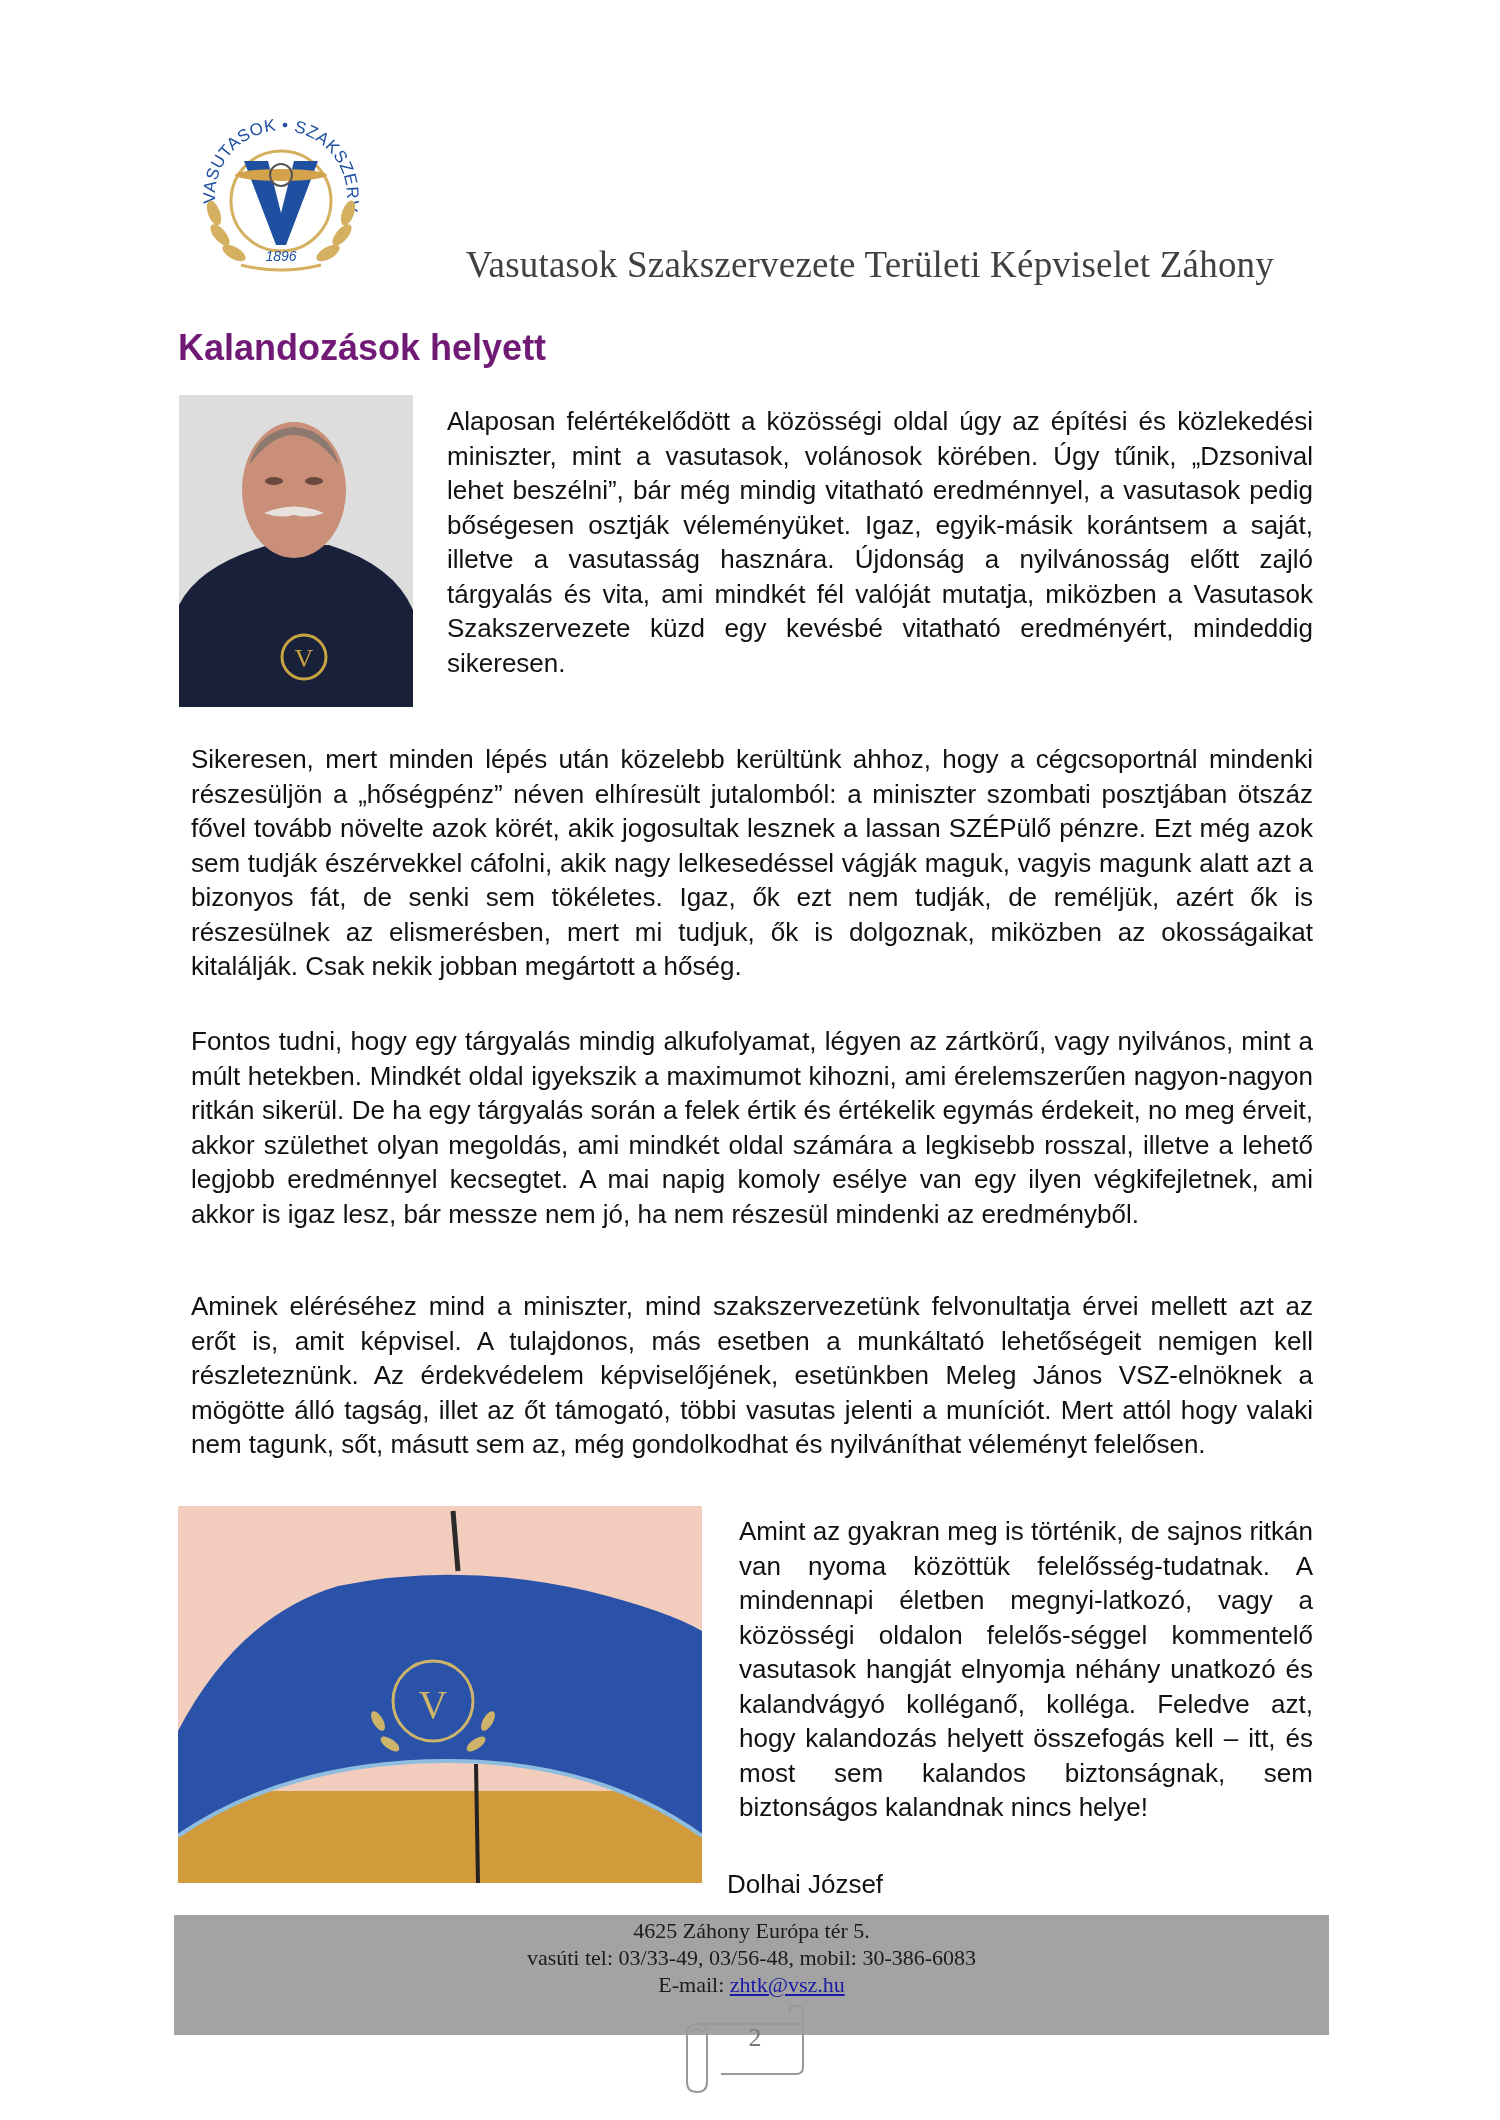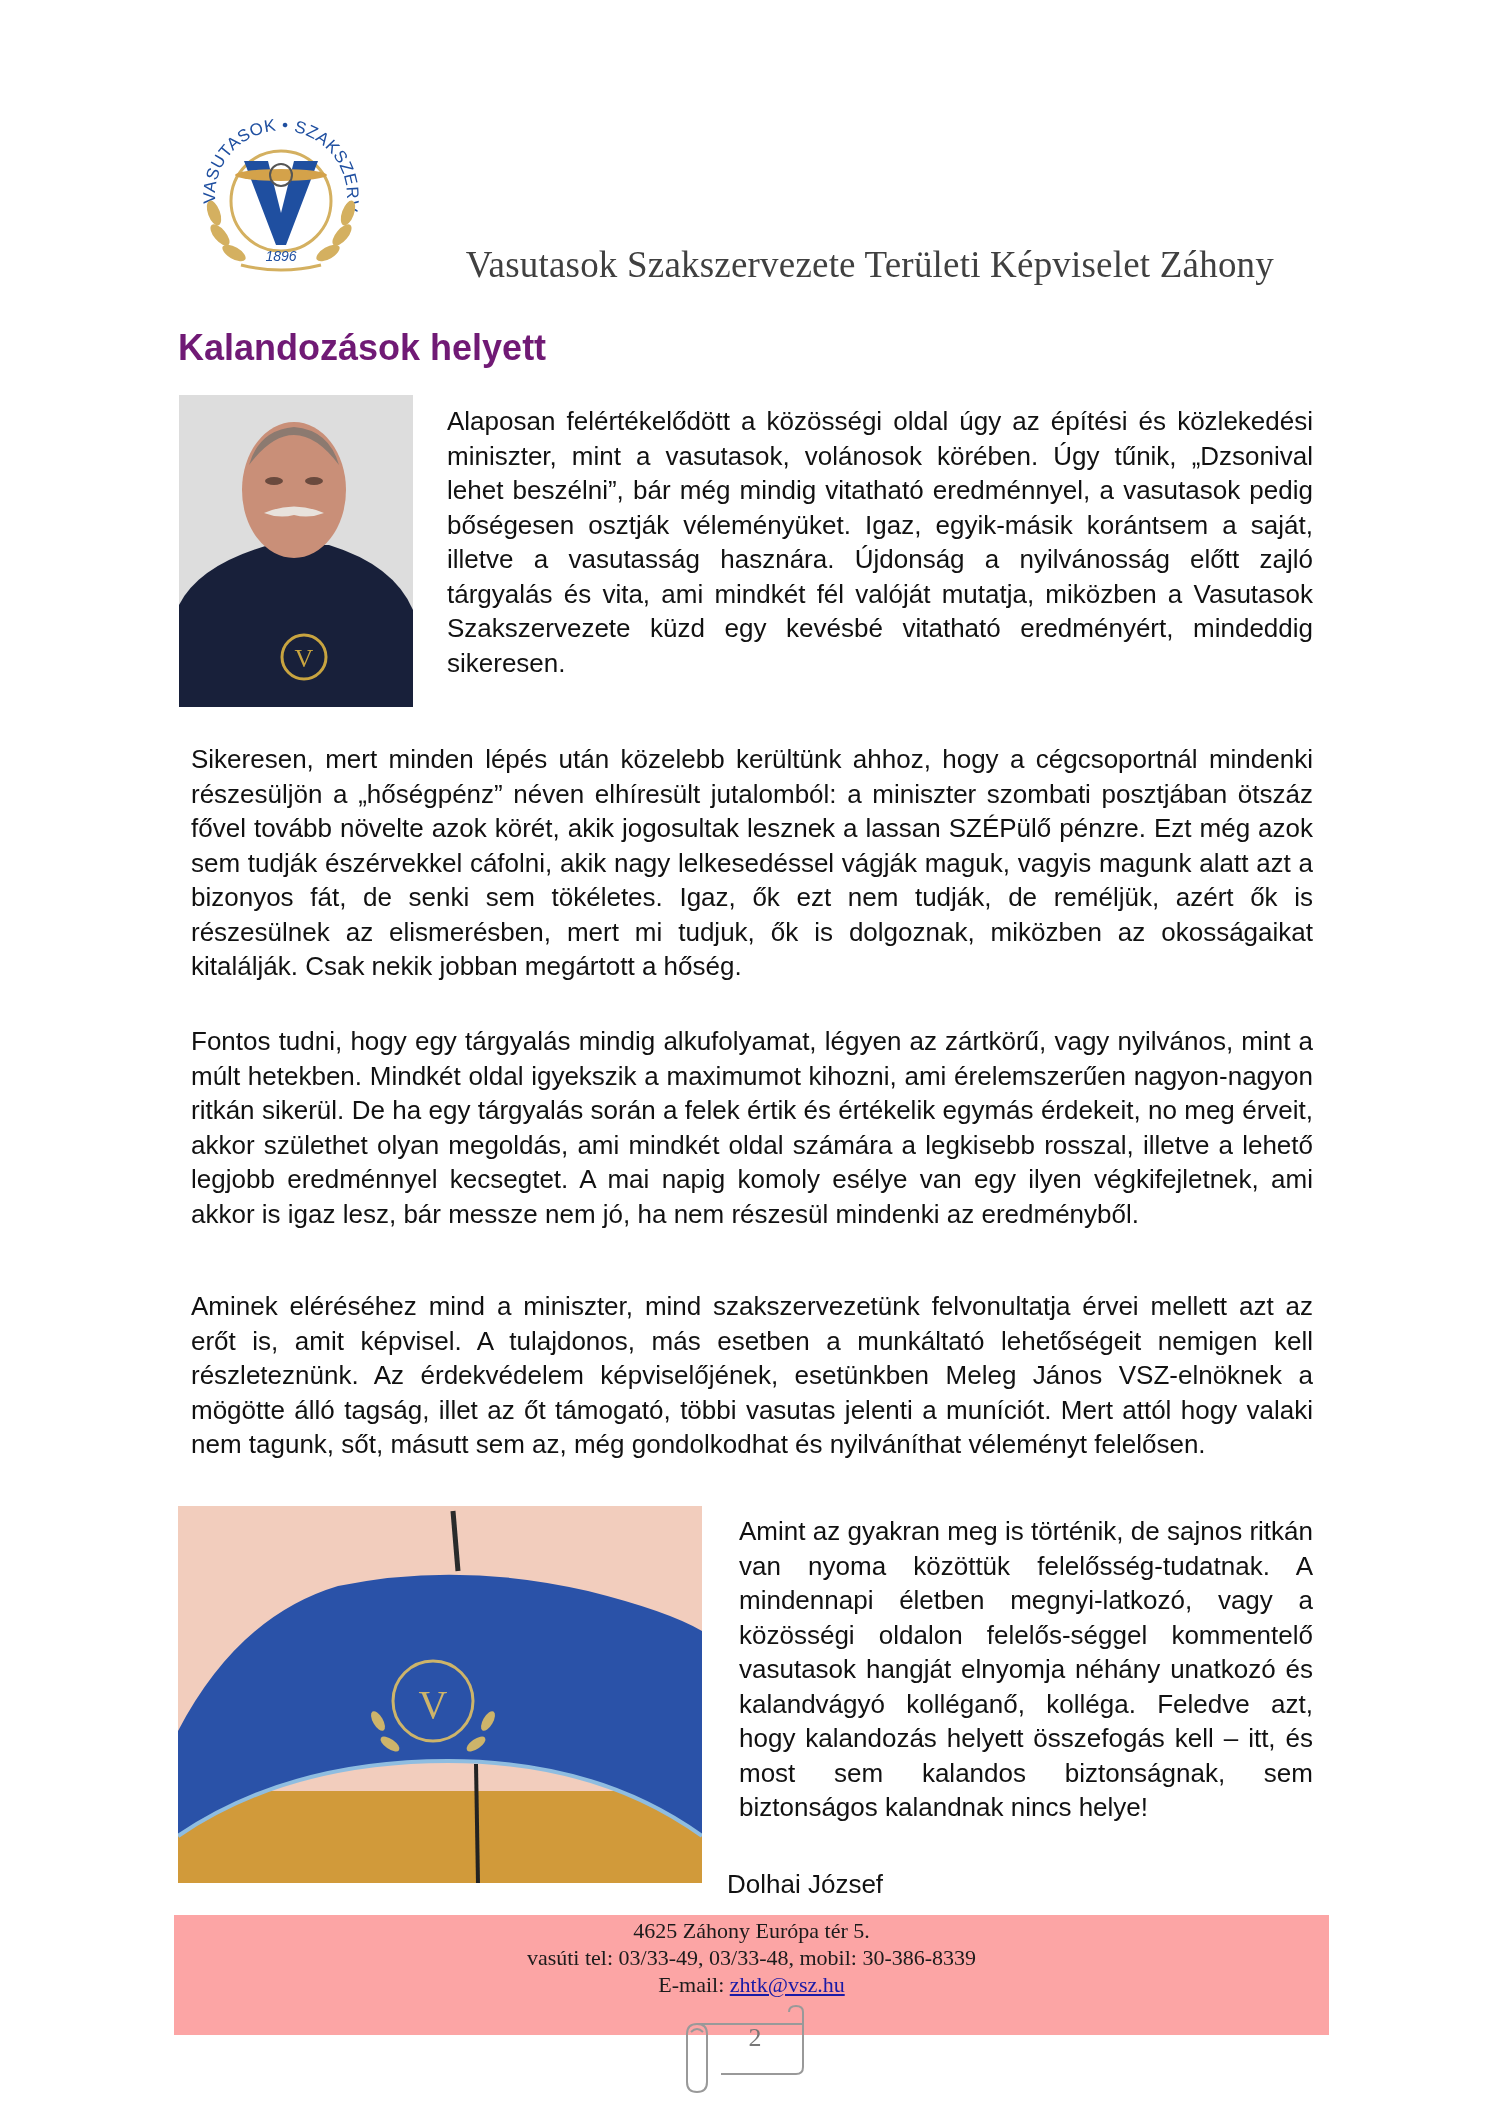--- a/index.html
+++ b/index.html
@@ -18,21 +18,21 @@
   .intro { position: absolute; left: 435px; top: 392px; width: 890px; }
 
   .p2 { position: absolute; left: 179px; top: 730px; width: 1146px; }
   .p3 { position: absolute; left: 179px; top: 1012px; width: 1146px; }
   .p4 { position: absolute; left: 179px; top: 1277px; width: 1146px; }
 
   .umbrella { position: absolute; left: 178px; top: 1506px; width: 524px; height: 377px; overflow: hidden; background: #f0ccbb; }
   .closing { position: absolute; left: 727px; top: 1502px; width: 598px; }
   .signature { position: absolute; left: 727px; top: 1867px; width: 598px; font-size: 26px; line-height: 34px; }
 
-  .footer { position: absolute; left: 174px; top: 1915px; width: 1155px; height: 120px; background: #fca5a5; font-family: "Liberation Serif", serif; font-size: 22px; line-height: 27px; color: #1b1b1b; text-align: center; padding-top: 2px; box-sizing: border-box; }
+  .footer { position: absolute; left: 174px; top: 1915px; width: 1155px; height: 120px; background: #a3a3a3; font-family: "Liberation Serif", serif; font-size: 22px; line-height: 27px; color: #1b1b1b; text-align: center; padding-top: 2px; box-sizing: border-box; }
   .footer .line { display: block; }
   .footer a { color: #1a1aa6; text-decoration: underline; }
 
   .page-scroll { position: absolute; left: 683px; top: 2002px; width: 140px; height: 95px; }
   .page-num { position: absolute; left: 735px; top: 2023px; width: 40px; text-align: center; font-family: "Liberation Serif", serif; font-size: 26px; color: #777; }
 </style>
 </head>
 <body>
 
 <div class="page">
@@ -116,21 +116,21 @@
   </div>
 
   <div class="closing text">
     <p>Amint az gyakran meg is történik, de sajnos ritkán van nyoma közöttük felelősség-tudatnak. A mindennapi életben megnyi-latkozó, vagy a közösségi oldalon felelős-séggel kommentelő vasutasok hangját elnyomja néhány unatkozó és kalandvágyó kolléganő, kolléga. Feledve azt, hogy kalandozás helyett összefogás kell – itt, és most sem kalandos biztonságnak, sem biztonságos kalandnak nincs helye!</p>
   </div>
 
   <div class="signature">Dolhai József</div>
 
   <div class="footer">
     <span class="line">4625 Záhony Európa tér 5.</span>
-    <span class="line">vasúti tel: 03/33-49, 03/33-48, mobil: 30-386-8339</span>
+    <span class="line">vasúti tel: 03/33-49, 03/56-48, mobil: 30-386-6083</span>
     <span class="line">
       <span>E-mail: </span><a href="mailto:zhtk@vsz.hu">zhtk@vsz.hu</a>
     </span>
   </div>
 
   <svg class="page-scroll" viewBox="0 0 140 95">
     <g fill="none" stroke="#999" stroke-width="2">
       <path d="M 14 22 L 120 22 L 120 65 Q 120 72 113 72 L 38 72"></path>
       <path d="M 14 22 Q 4 22 4 32 L 4 80 Q 4 90 14 90 Q 24 90 24 80 L 24 32 Q 24 22 14 22 Z"></path>
       <path d="M 106 10 Q 106 4 113 4 Q 120 4 120 10 L 120 22"></path>

